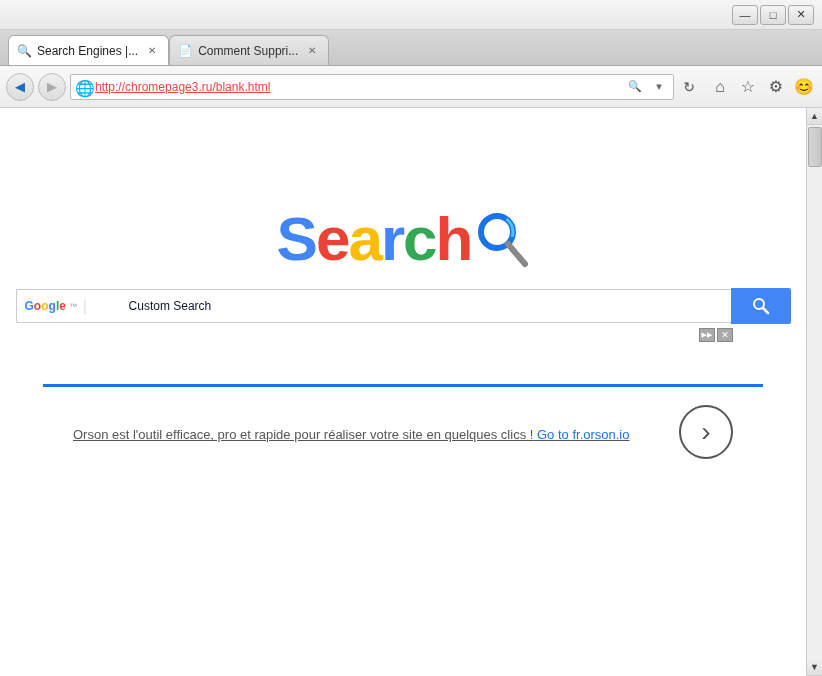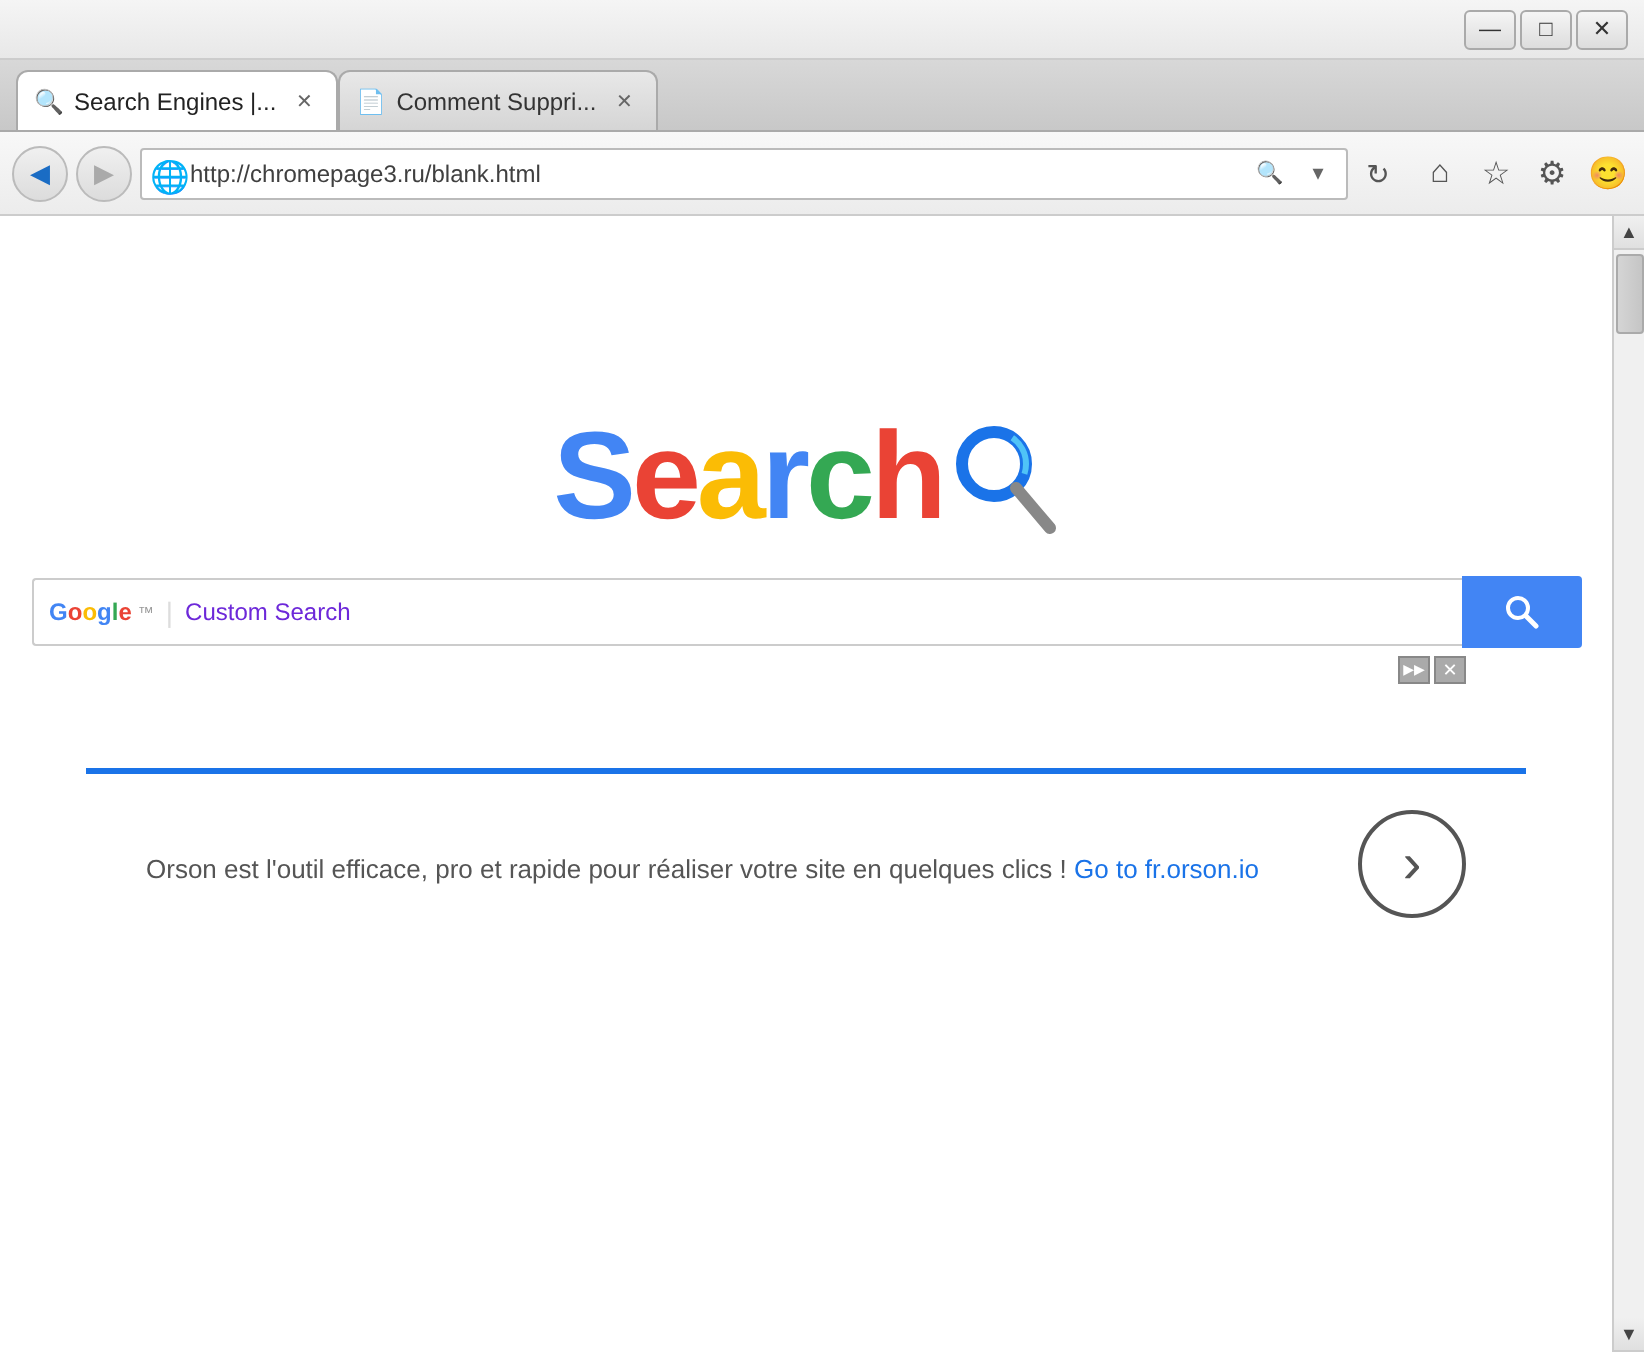--- a/index.html
+++ b/index.html
@@ -55,21 +55,21 @@
       height: 26px;
       background: #fff;
       border: 1px solid #bbb;
       border-radius: 2px;
       padding: 0 4px;
       gap: 4px;
     }
     .address-favicon { width: 16px; height: 16px; }
     .address-input {
       flex: 1; border: none; outline: none;
-      font-size: 12px; color: #404040; background: transparent;
+      font-size: 12px; color: #ef4444; background: transparent; text-decoration: underline;
     }
     .address-search-btn {
       width: 20px; height: 20px;
       display: flex; align-items: center; justify-content: center;
       cursor: pointer; color: #666; font-size: 11px;
     }
     .refresh-btn {
       width: 22px; height: 22px;
       display: flex; align-items: center; justify-content: center;
       cursor: pointer; color: #555; font-size: 14px;
@@ -173,21 +173,21 @@
       margin-top: 60px;
       border-top: 3px solid #1a73e8;
       padding: 18px 30px;
       background: #fff;
       display: flex;
       align-items: center;
       gap: 20px;
     }
     .ad-text { flex: 1; }
     .ad-title { font-size: 28px; font-weight: 600; color: #111; }
-    .ad-desc { font-size: 13px; color: #555; margin-top: 6px; line-height: 1.5; }
+    .ad-desc { font-size: 13px; color: #555; margin-top: 6px; line-height: 1.5; text-decoration: underline; }
     .ad-link { color: #1a73e8; text-decoration: none; }
     .ad-arrow-btn {
       width: 54px; height: 54px;
       border: 2px solid #555;
       border-radius: 50%;
       display: flex; align-items: center; justify-content: center;
       cursor: pointer; font-size: 22px; color: #555;
     }
     .ad-badges {
       position: absolute;
@@ -321,21 +321,21 @@
 
         <div class="search-bar-row">
           <div class="search-box-inner">
             <div class="gcse-label">
               <div class="google-g">
                 <span>G</span><span>o</span><span>o</span><span>g</span><span>l</span><span>e</span>
               </div>
               <span style="font-size:8px; vertical-align:super; color:#999;">™</span>
             </div>
             <span style="color:#ddd; font-size:14px;">|</span>
-            <span style="font-size:12px; color:#6d28d9;">Custom Search</span>
+            <span style="font-size:12px; color:#0f172a;margin-left:36px;">Custom Search</span>
             <input type="text" style="flex: 1 1 0%; border: none; outline: none; font-size: 13px; background: transparent;">
           </div>
           <button class="search-btn">
             <svg width="18" height="18" viewBox="0 0 18 18">
               <circle cx="7" cy="7" r="5" fill="none" stroke="white" stroke-width="2"></circle>
               <line x1="11" y1="11" x2="16" y2="16" stroke="white" stroke-width="2.5" stroke-linecap="round"></line>
             </svg>
           </button>
         </div>
       </div>

